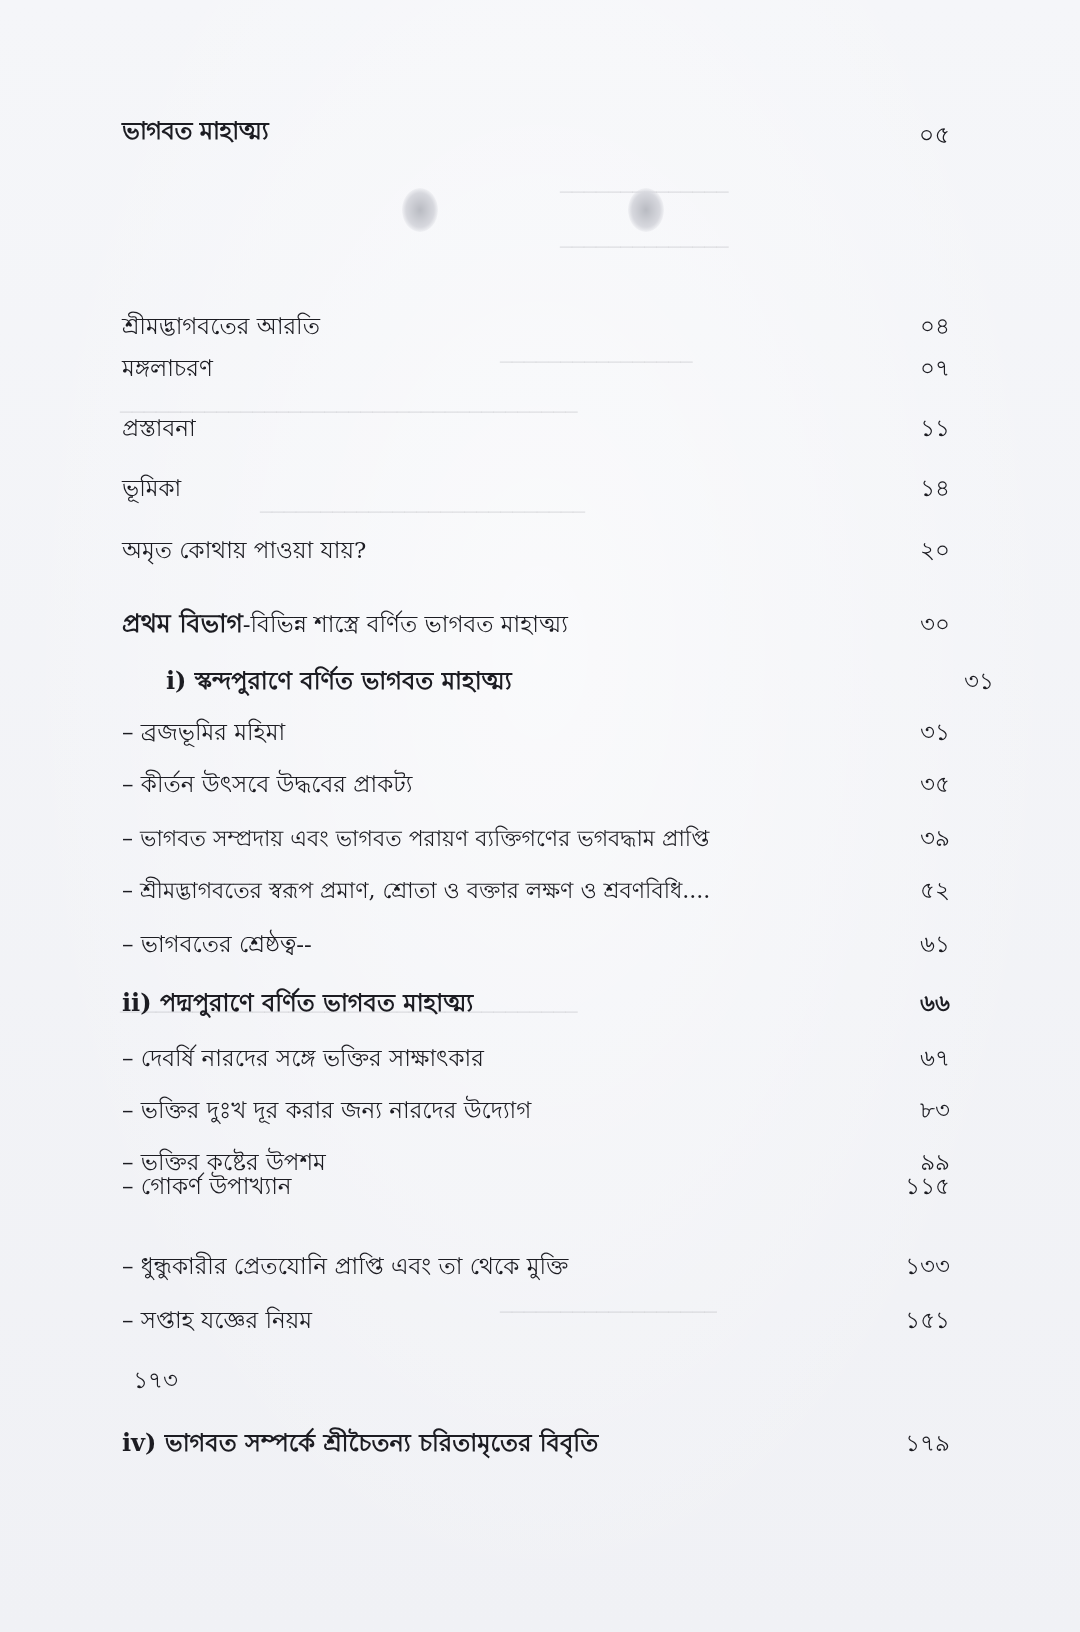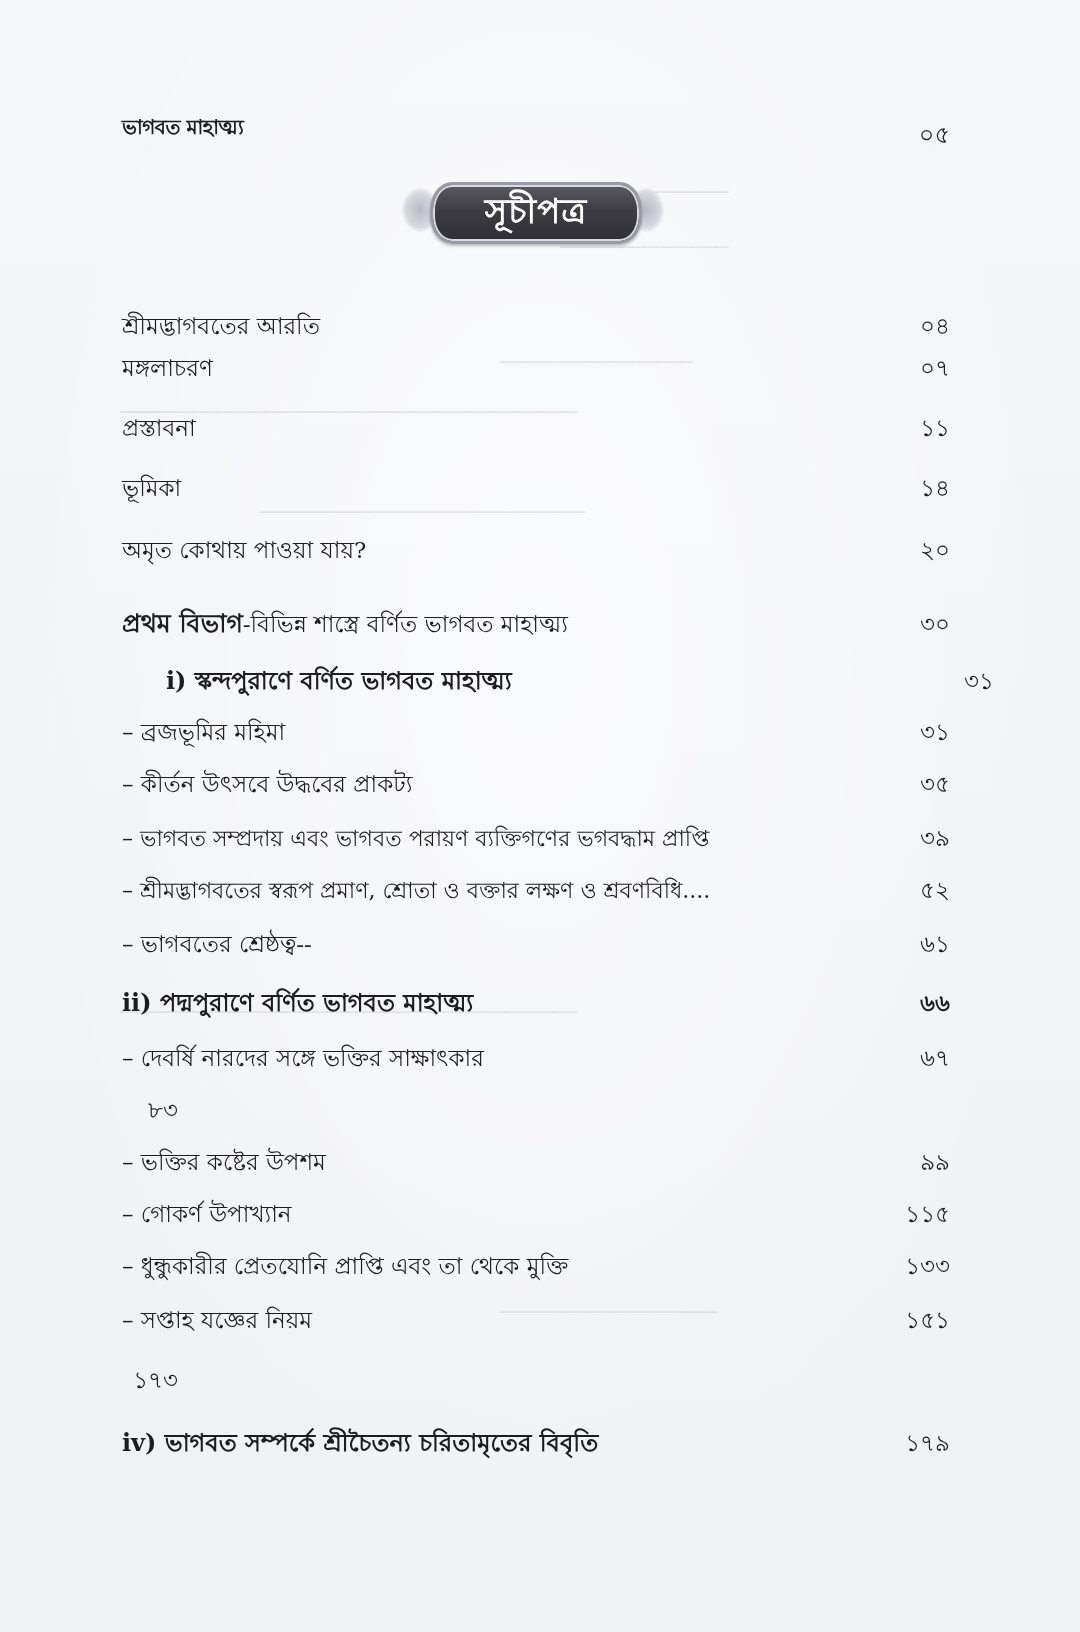--- a/index.html
+++ b/index.html
@@ -30,21 +30,21 @@
       font-size: 20px;
       white-space: nowrap;
       pointer-events: none;
     }
     .running-head {
       position: absolute;
       left: 122px;
       top: 112px;
       font-family: "DejaVu Sans", "Liberation Sans", sans-serif;
       font-weight: bold;
-      font-size: 20px;
+      font-size: 24px;
       letter-spacing: -0.5px;
     }
     .page-number {
       position: absolute;
       right: 130px;
       top: 116px;
       font-size: 24px;
     }
     .banner-wrap {
       position: absolute;
@@ -124,23 +124,20 @@
   <div class="bleed" style="left:260px; top:500px;">───────────────────────────</div>
   <div class="bleed" style="left:120px; top:1000px;">──────────────────────────────────────</div>
   <div class="bleed" style="left:500px; top:1300px;">──────────────────</div>
 
   <div class="running-head">ভাগবত মাহাত্ম্য</div>
   <div class="page-number">০৫</div>
 
   <div class="banner-wrap">
     <div class="banner-leaf left"></div>
     <div class="banner-leaf right"></div>
-    <div class="banner">
-      <span class="banner-title">সূচীপত্র</span>
-    </div>
   </div>
 
   <div class="toc">
 
     <div class="toc-row" style="top:290px;">
       <span class="toc-title">শ্রীমদ্ভাগবতের আরতি</span>
       <span class="toc-page" style="margin-top:18px;">০৪</span>
     </div>
 
     <div class="toc-row" style="top:350px;">
@@ -204,29 +201,30 @@
       <span class="toc-title section bold">ii) পদ্মপুরাণে বর্ণিত ভাগবত মাহাত্ম্য</span>
       <span class="toc-page" style="font-weight:bold;">৬৬</span>
     </div>
 
     <div class="toc-row" style="top:1040px;">
       <span class="toc-title">– দেবর্ষি নারদের সঙ্গে ভক্তির সাক্ষাৎকার</span>
       <span class="toc-page">৬৭</span>
     </div>
 
     <div class="toc-row" style="top:1092px;">
+      <span class="toc-title">– ভক্তির দুঃখ দূর করার জন্য নারদের উদ্যোগ</span>
       <span class="toc-page">৮৩</span>
     </div>
 
     <div class="toc-row" style="top:1144px;">
       <span class="toc-title">– ভক্তির কষ্টের উপশম</span>
       <span class="toc-page">৯৯</span>
     </div>
 
-    <div class="toc-row" style="top:1196px;">
+    <div class="toc-row" style="top:1168px;">
       <span class="toc-title">– গোকর্ণ উপাখ্যান</span>
       <span class="toc-page">১১৫</span>
     </div>
 
     <div class="toc-row" style="top:1248px;">
       <span class="toc-title">– ধুন্ধুকারীর প্রেতযোনি প্রাপ্তি এবং তা থেকে মুক্তি</span>
       <span class="toc-page">১৩৩</span>
     </div>
 
     <div class="toc-row" style="top:1302px;">

